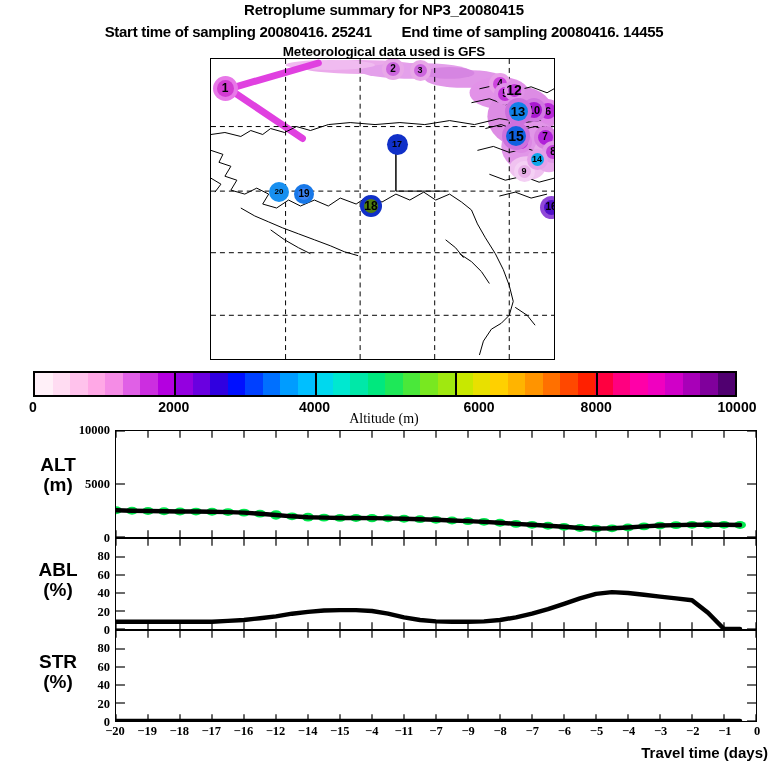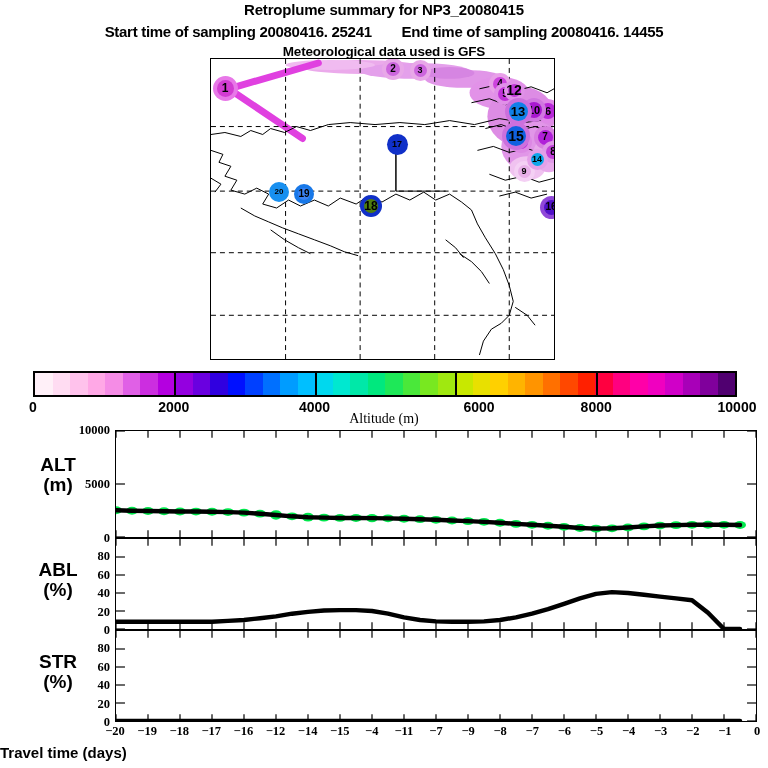--- a/index.html
+++ b/index.html
@@ -64,21 +64,21 @@
 
   .ytick{position:absolute;right:0;font-size:12.5px;font-weight:bold;
          transform:translateY(-50%);white-space:nowrap;
          font-family:"Liberation Serif",serif;}
   .ycol{position:absolute;left:60px;width:50px;}
 
   #xticks{position:absolute;left:0;top:724px;width:628px;height:18px;}
   #xticks span{position:absolute;font-size:12.5px;font-weight:bold;
                transform:translateX(-50%);white-space:nowrap;
                font-family:"Liberation Serif",serif;}
-  #xaxis-label{position:absolute;left:0;top:744px;width:768px;text-align:left;
+  #xaxis-label{position:absolute;left:0;top:744px;width:768px;text-align:right;
                font-size:15px;font-weight:bold;}
 </style>
 </head>
 <body>
 
 <div class="title-main">Retroplume summary for NP3_20080415</div>
 <div class="title-sub">
   <span>Start time of sampling 20080416. 25241</span>
   <span class="gap"></span>
   <span>End time of sampling 20080416. 14455</span>

